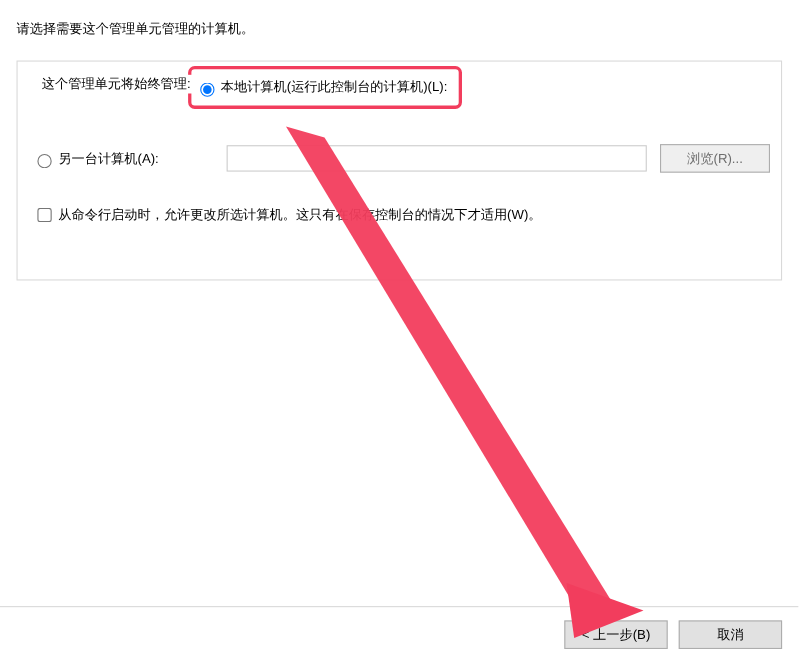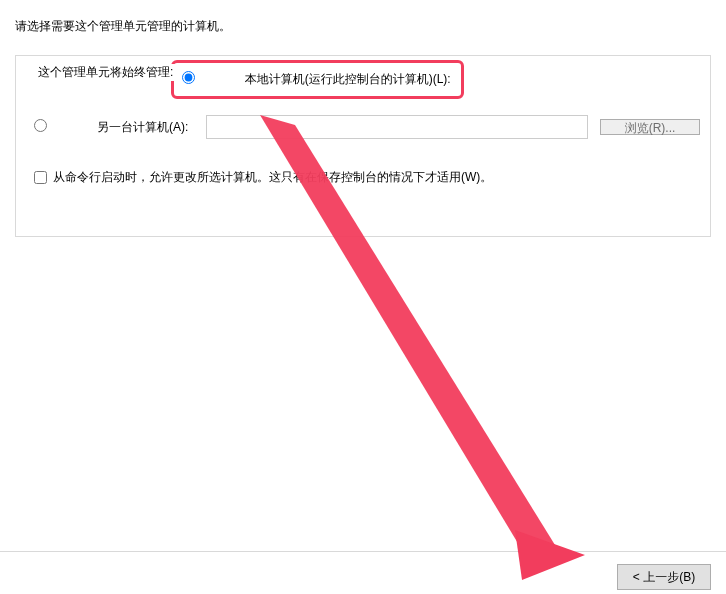--- a/index.html
+++ b/index.html
@@ -30,61 +30,60 @@
     .group-label {
       position: relative;
       top: -8px;
       background: #fff;
       padding: 0 4px;
       display: inline-block;
       font-size: 12px;
     }
     .radio-row {
       display: flex;
-      align-items: flex-start;
+      align-items: flex-end;
       margin: 8px 0;
       font-size: 12px;
-      gap: 44px;
     }
     .radio-row input[type="radio"] {
       margin-right: 6px;
       width: 13px;
       height: 13px;
     }
     .highlight-box {
       border: 3px solid #f23d5d;
       border-radius: 6px;
       padding: 8px 10px 8px 8px;
       margin: 4px 0 10px -10px;
       display: inline-block;
     }
     .highlight-box .radio-row {
       margin: 0;
     }
     .another-row {
       display: flex;
       align-items: center;
       gap: 12px;
-      margin-top: 6px;
+      margin-top: 22px;
     }
     .another-row .radio-row {
       margin: 0;
       min-width: 160px;
     }
     .text-input {
       flex: 1;
       height: 24px;
       border: 1px solid #ccc;
       background: #fff;
       padding: 0 4px;
       font-size: 12px;
     }
     .browse-btn {
       width: 100px;
-      height: 16px;
+      height: 26px;
       border: 1px solid #adadad;
       background: #efefef;
       color: #6d6d6d;
       font-size: 12px;
       cursor: default;
     }
     .checkbox-row {
       display: flex;
       align-items: center;
       margin-top: 30px;
@@ -149,20 +148,21 @@
   </div>
 
   <label class="checkbox-row">
     <input type="checkbox" style="">
     <span>从命令行启动时，允许更改所选计算机。这只有在保存控制台的情况下才适用(W)。</span>
   </label>
 </fieldset>
 
 <div class="footer">
   <button class="footer-btn">&lt; 上一步(B)</button>
+  <button class="footer-btn">取消</button>
 </div>
 
 <svg class="arrow-svg" viewBox="0 0 726 594">
   <defs>
     <marker id="arrowhead" markerWidth="12" markerHeight="10" refX="10" refY="5" orient="auto">
       <polygon points="0 0, 12 5, 0 10" fill="#f23d5d"></polygon>
     </marker>
   </defs>
   <polygon points="260,115 295,125 555,545 525,555" fill="#f23d5d" opacity="0.95"></polygon>
   <polygon points="515,530 585,555 522,580" fill="#f23d5d"></polygon>

